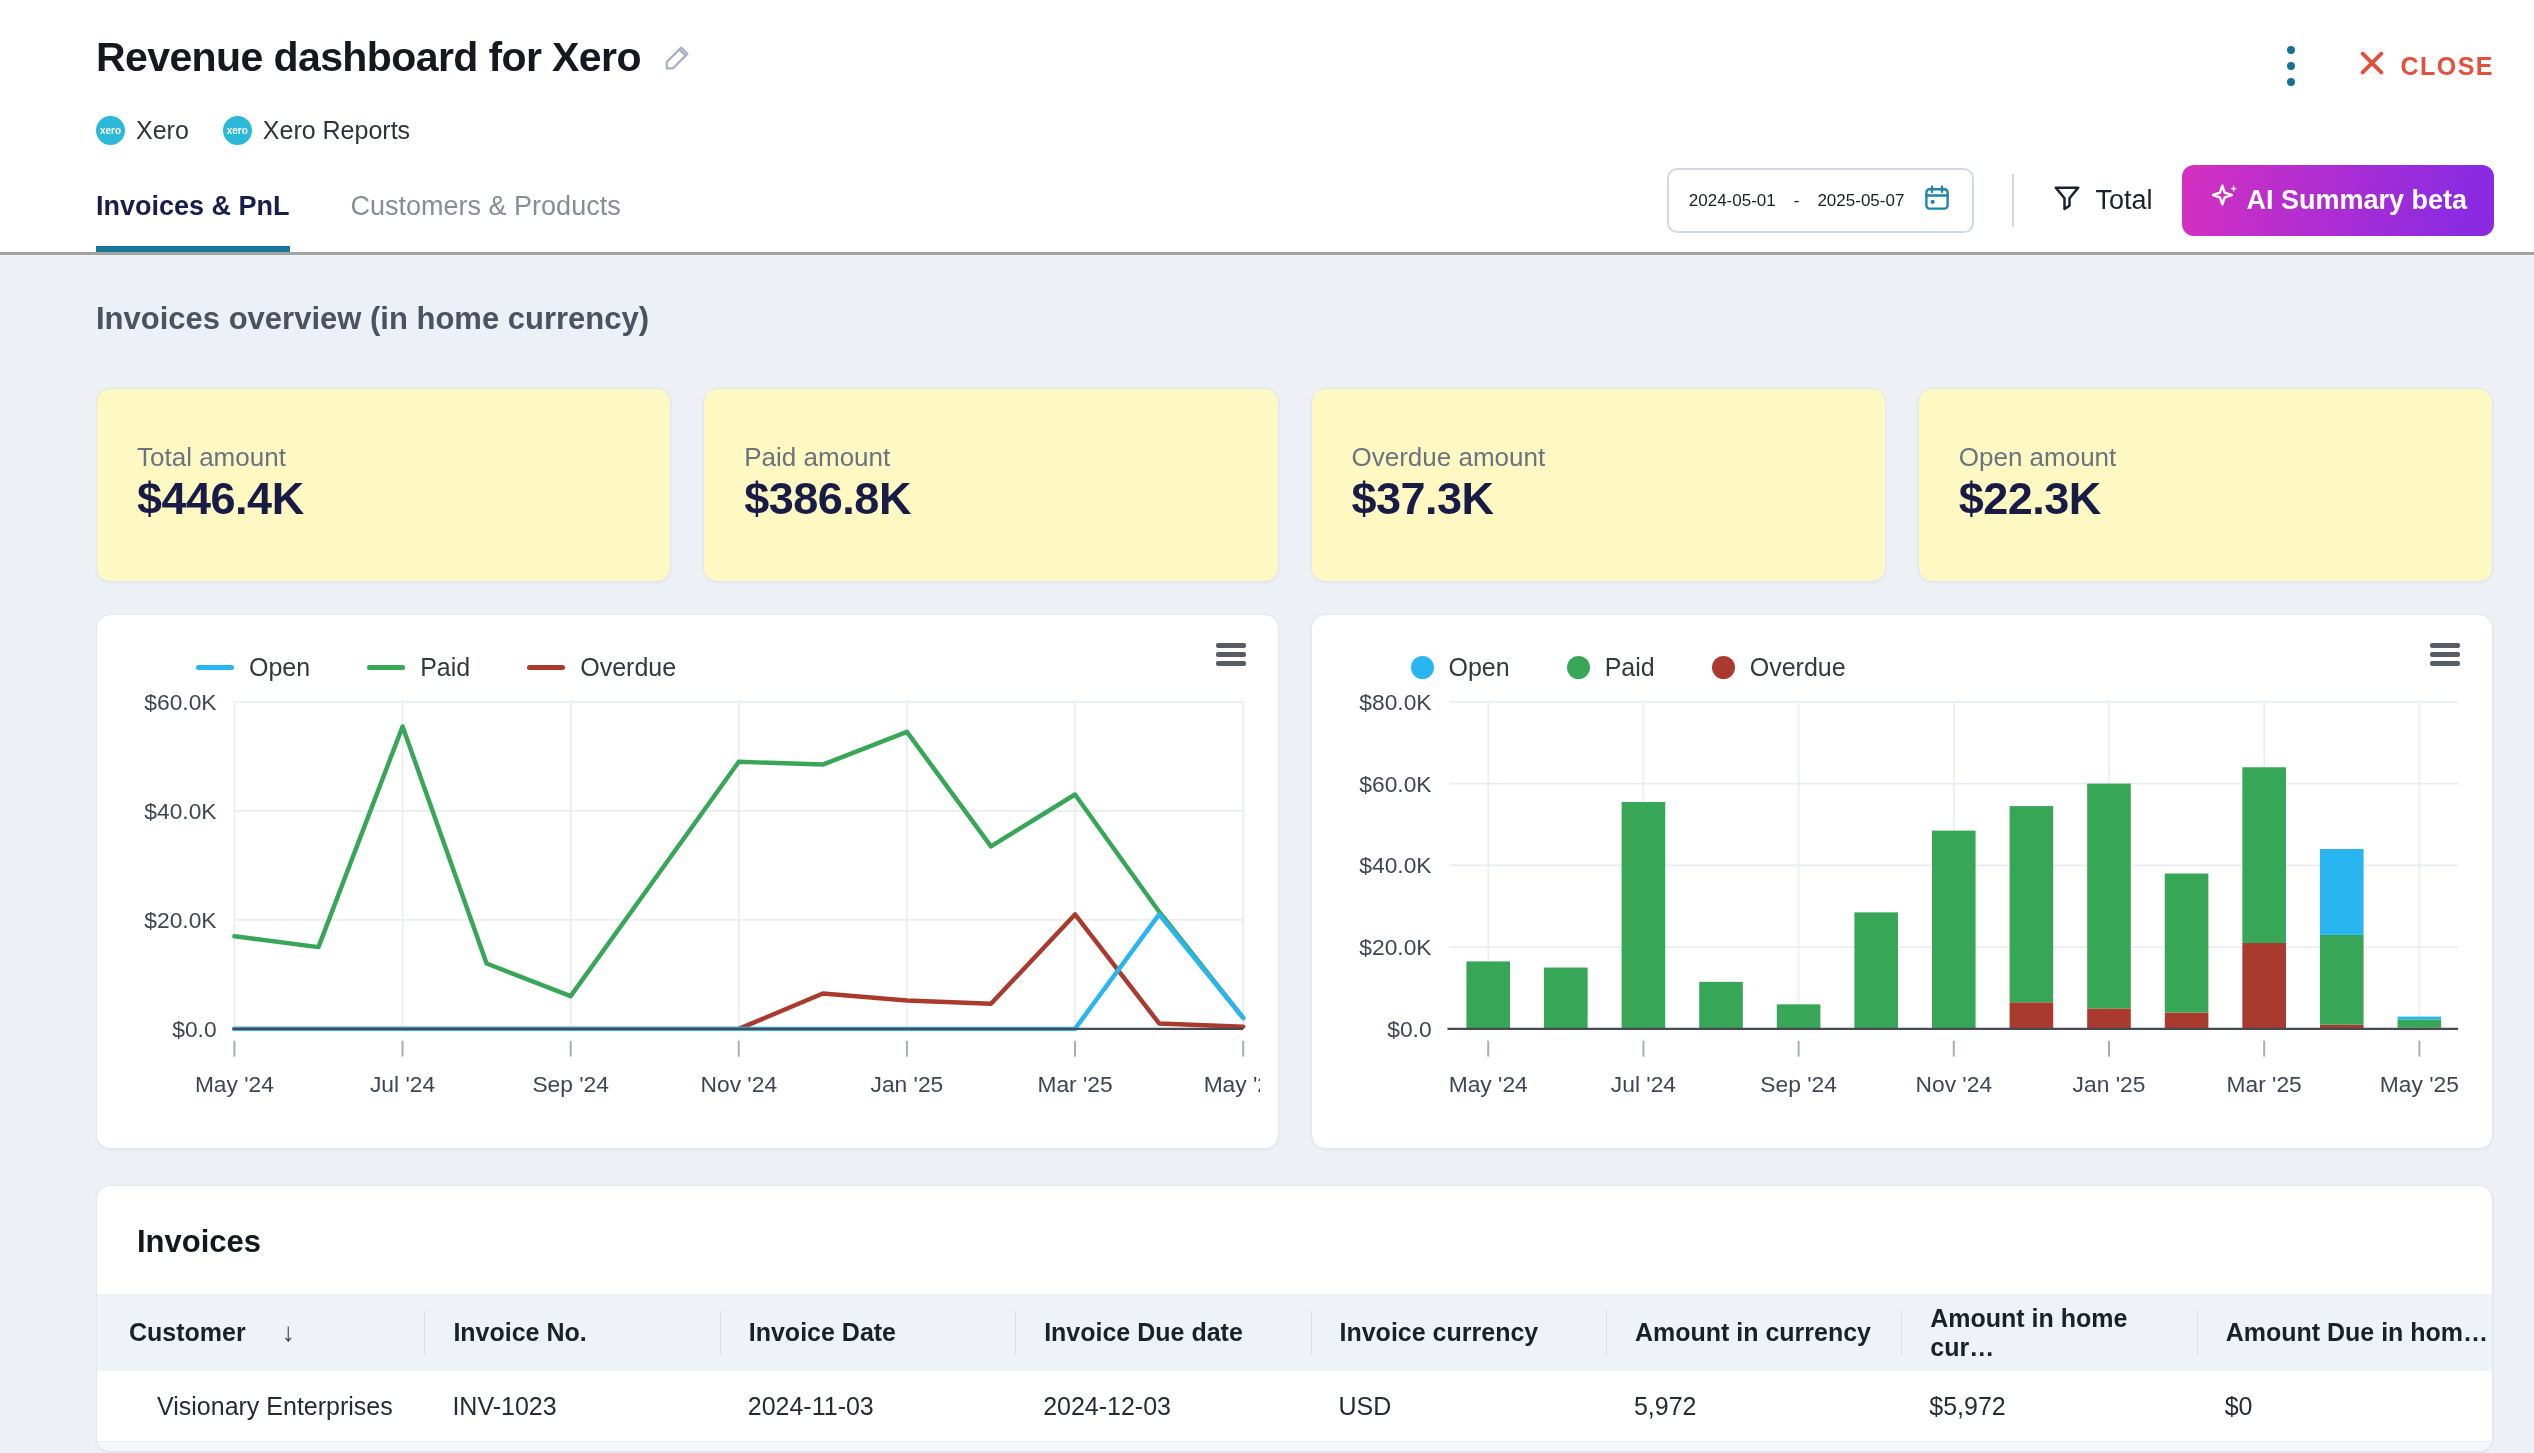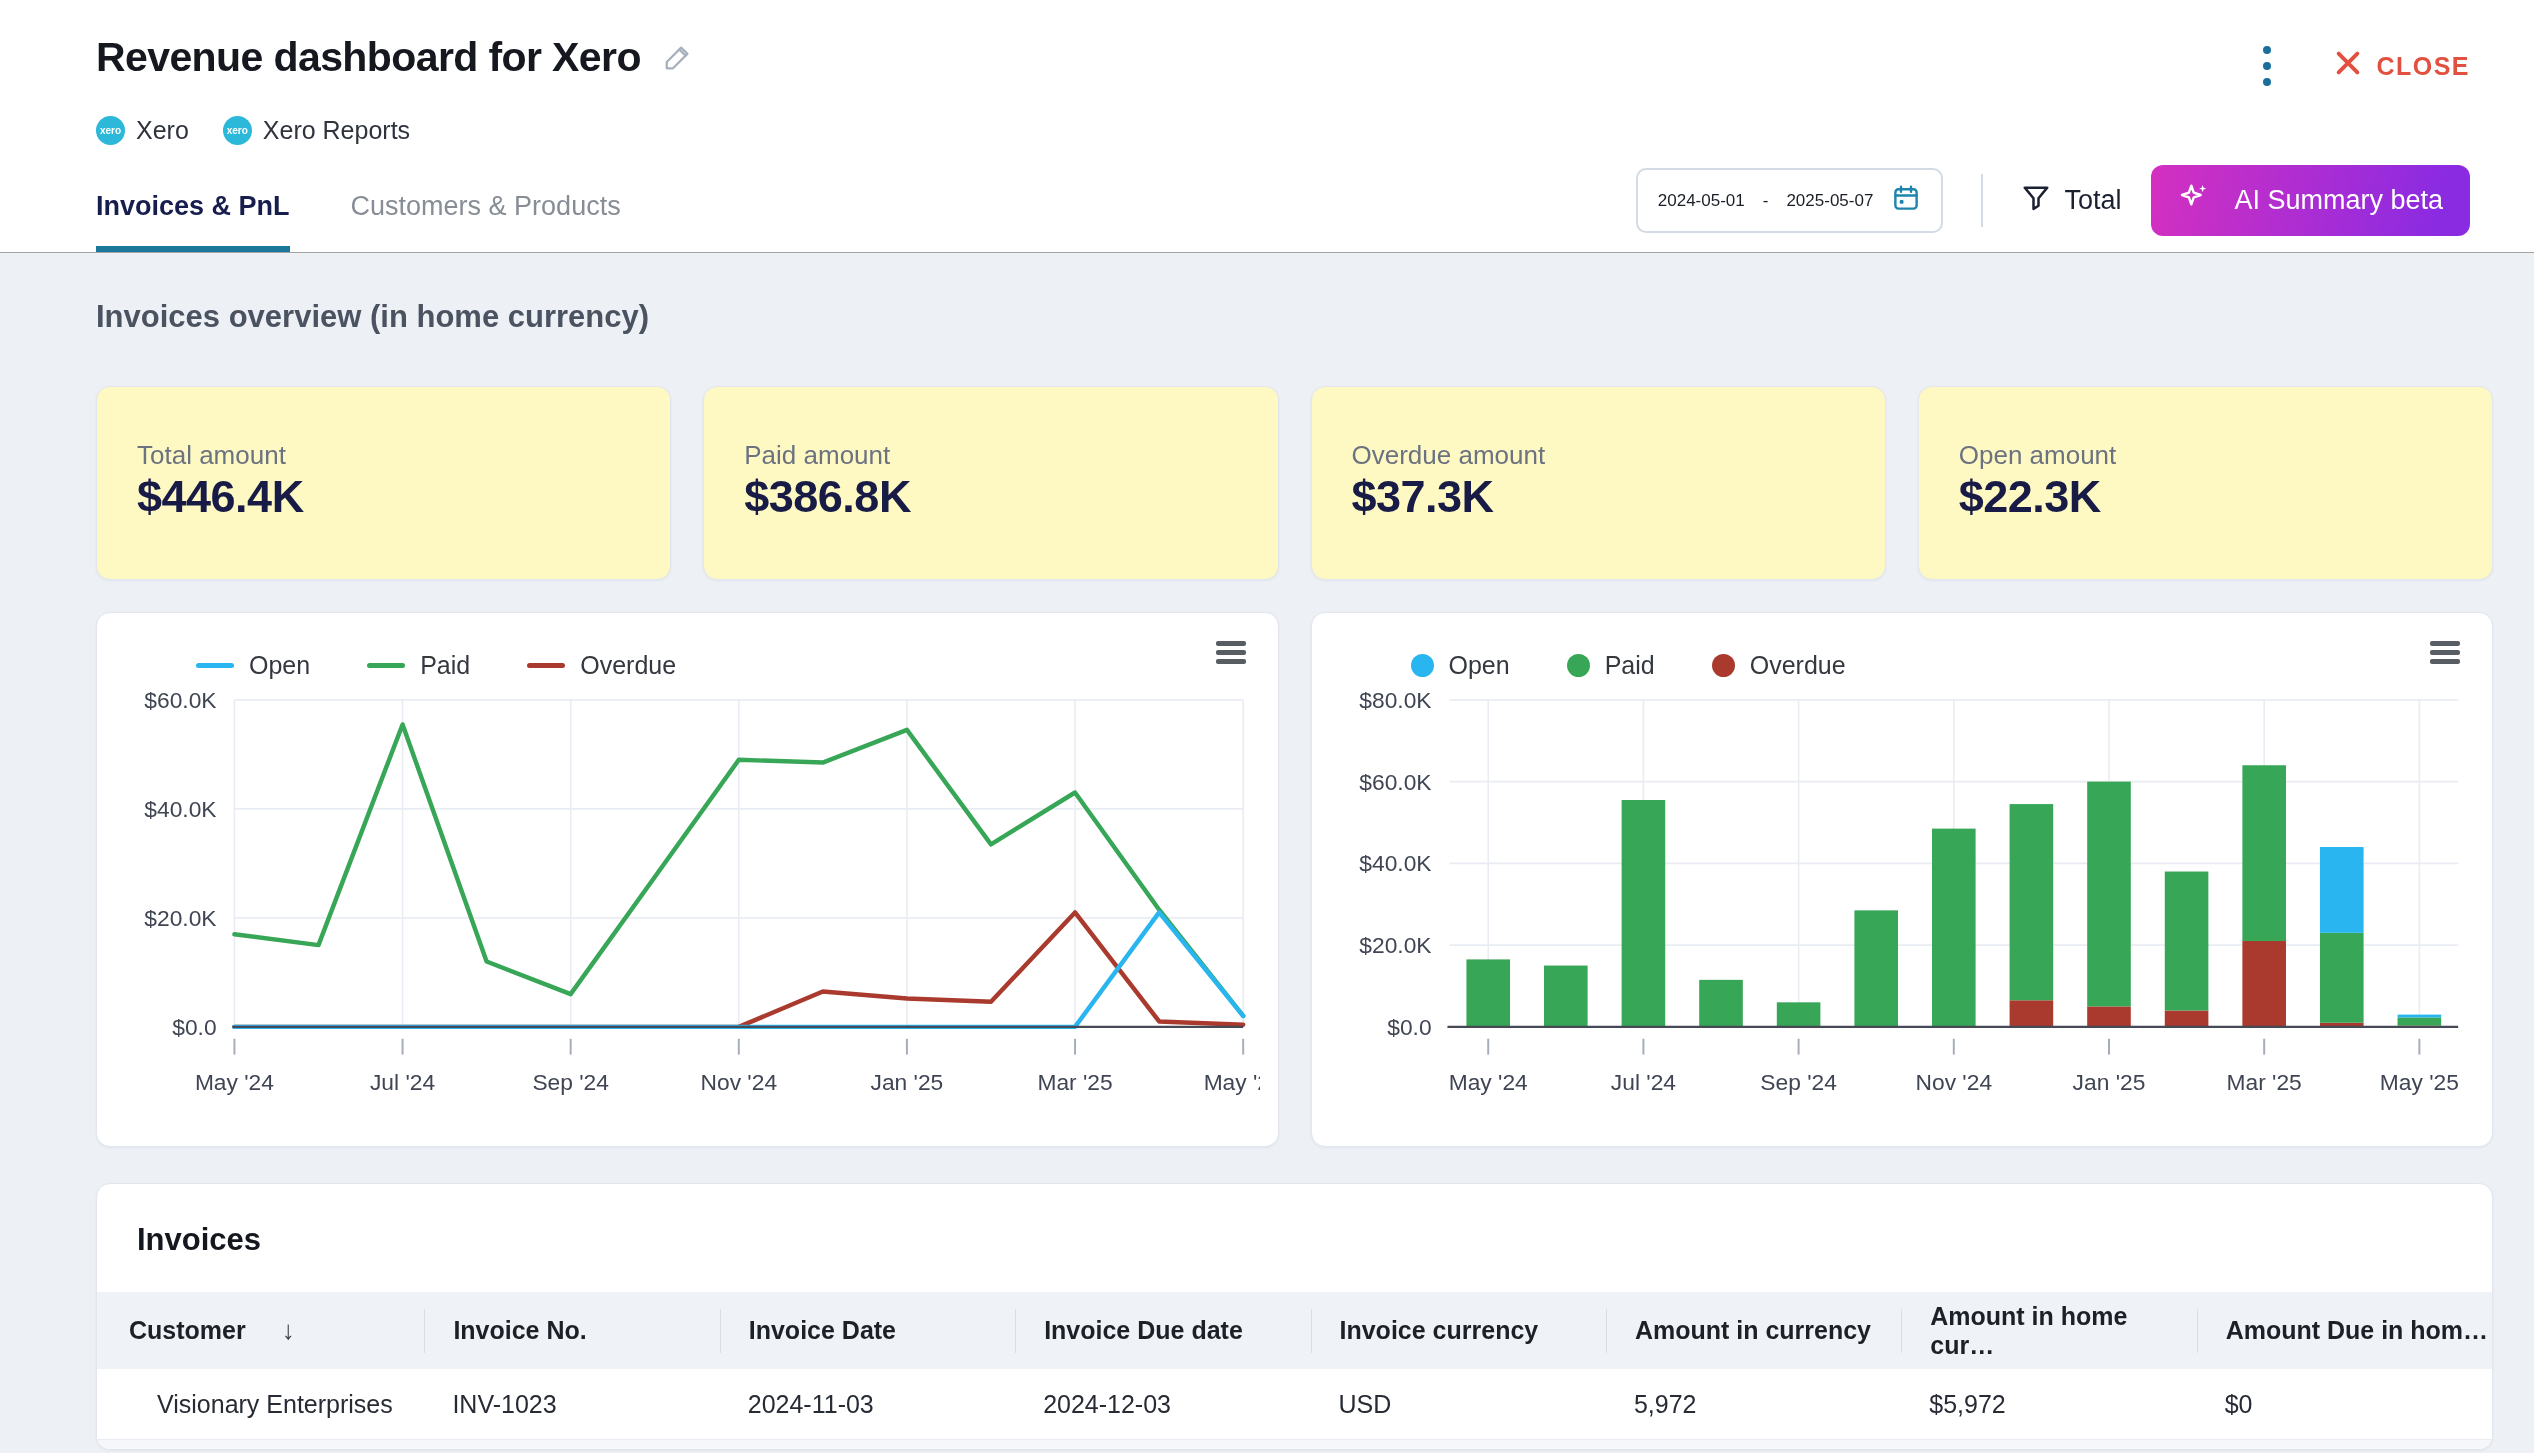--- a/index.html
+++ b/index.html
@@ -1,20 +1,20 @@
 <!DOCTYPE html>
 <html><head>
 <meta charset="utf-8">
 <style>
   * { margin:0; padding:0; box-sizing:border-box; }
   html,body { background:#edf1f6; font-family:"Liberation Sans", sans-serif; }
   #app { width:2534px; height:1453px; overflow:hidden; background:#edf1f6; position:relative; }
 
   
-  .header { background:#fff; padding:34px 64px 0 96px; border-bottom:1px solid #a3a3a3; }
+  .header { background:#fff; padding:34px 40px 0 96px; border-bottom:3px solid #a3a3a3; }
   .header-top { display:flex; align-items:flex-start; }
   .page-title { font-size:41px; font-weight:bold; color:#15181f; letter-spacing:-0.6px; }
   .pencil { margin-left:22px; margin-top:8px; }
   .header-actions { margin-left:auto; display:flex; align-items:center; gap:57px; margin-top:6px; }
   .dots-menu { display:flex; flex-direction:column; gap:8px; cursor:pointer; padding:6px; }
   .dots-menu i { width:8px; height:8px; border-radius:50%; background:#1a6f9a; }
   .close-btn { display:flex; align-items:center; gap:14px; color:#e2503f; font-weight:bold;
                font-size:25px; letter-spacing:1.5px; cursor:pointer; }
 
   .badges { display:flex; gap:34px; margin-top:24px; }
@@ -25,22 +25,22 @@
   .tabs-row { display:flex; align-items:flex-end; margin-top:20px; }
   .tabs { display:flex; gap:61px; }
   .tab { font-size:27px; padding-bottom:24px; color:#878d95; cursor:pointer; border-bottom:6px solid transparent; }
   .tab.active { color:#171e4e; font-weight:bold; border-bottom-color:#1a7799; }
   .header-controls { margin-left:auto; display:flex; align-items:center; gap:30px; padding-bottom:16px; }
   .date-box { border:2px solid #d3dae3; border-radius:10px; padding:13px 20px; display:flex;
               align-items:center; gap:18px; font-size:17px; color:#1b1f27; background:#fff; cursor:pointer; }
   .vsep { width:2px; height:53px; background:#d3dae3; margin:0 8px; }
   .filter-btn { display:flex; align-items:center; gap:13px; font-size:27px; color:#1b2130; cursor:pointer; }
   .ai-btn { background:linear-gradient(100deg,#d430c0 0%,#8a2be2 90%); color:#fff; font-size:27px;
-            font-weight:normal; border-radius:12px; padding:16px 27px; display:flex; align-items:center;
-            gap:24px; border:none; cursor:pointer; }
+            font-weight:bold; border-radius:12px; padding:16px 27px; display:flex; align-items:center;
+            gap:5px; border:none; cursor:pointer; }
 
   
   .main { padding:0 41px 0 96px; }
   .section-title { font-size:31px; font-weight:bold; color:#4b5260; margin-top:46px; }
 
   .stat-cards { display:flex; gap:32px; margin-top:51px; }
   .stat-card { flex:1; background:#fef9c3; border:1px solid #e2e7ee; border-radius:14px; height:194px;
                padding:53px 0 0 40px; box-shadow:0 1px 3px rgba(16,24,40,.05); }
   .stat-label { font-size:26px; color:#6b7280; }
   .stat-value { font-size:45px; font-weight:700; color:#181b46; letter-spacing:-0.5px; }

